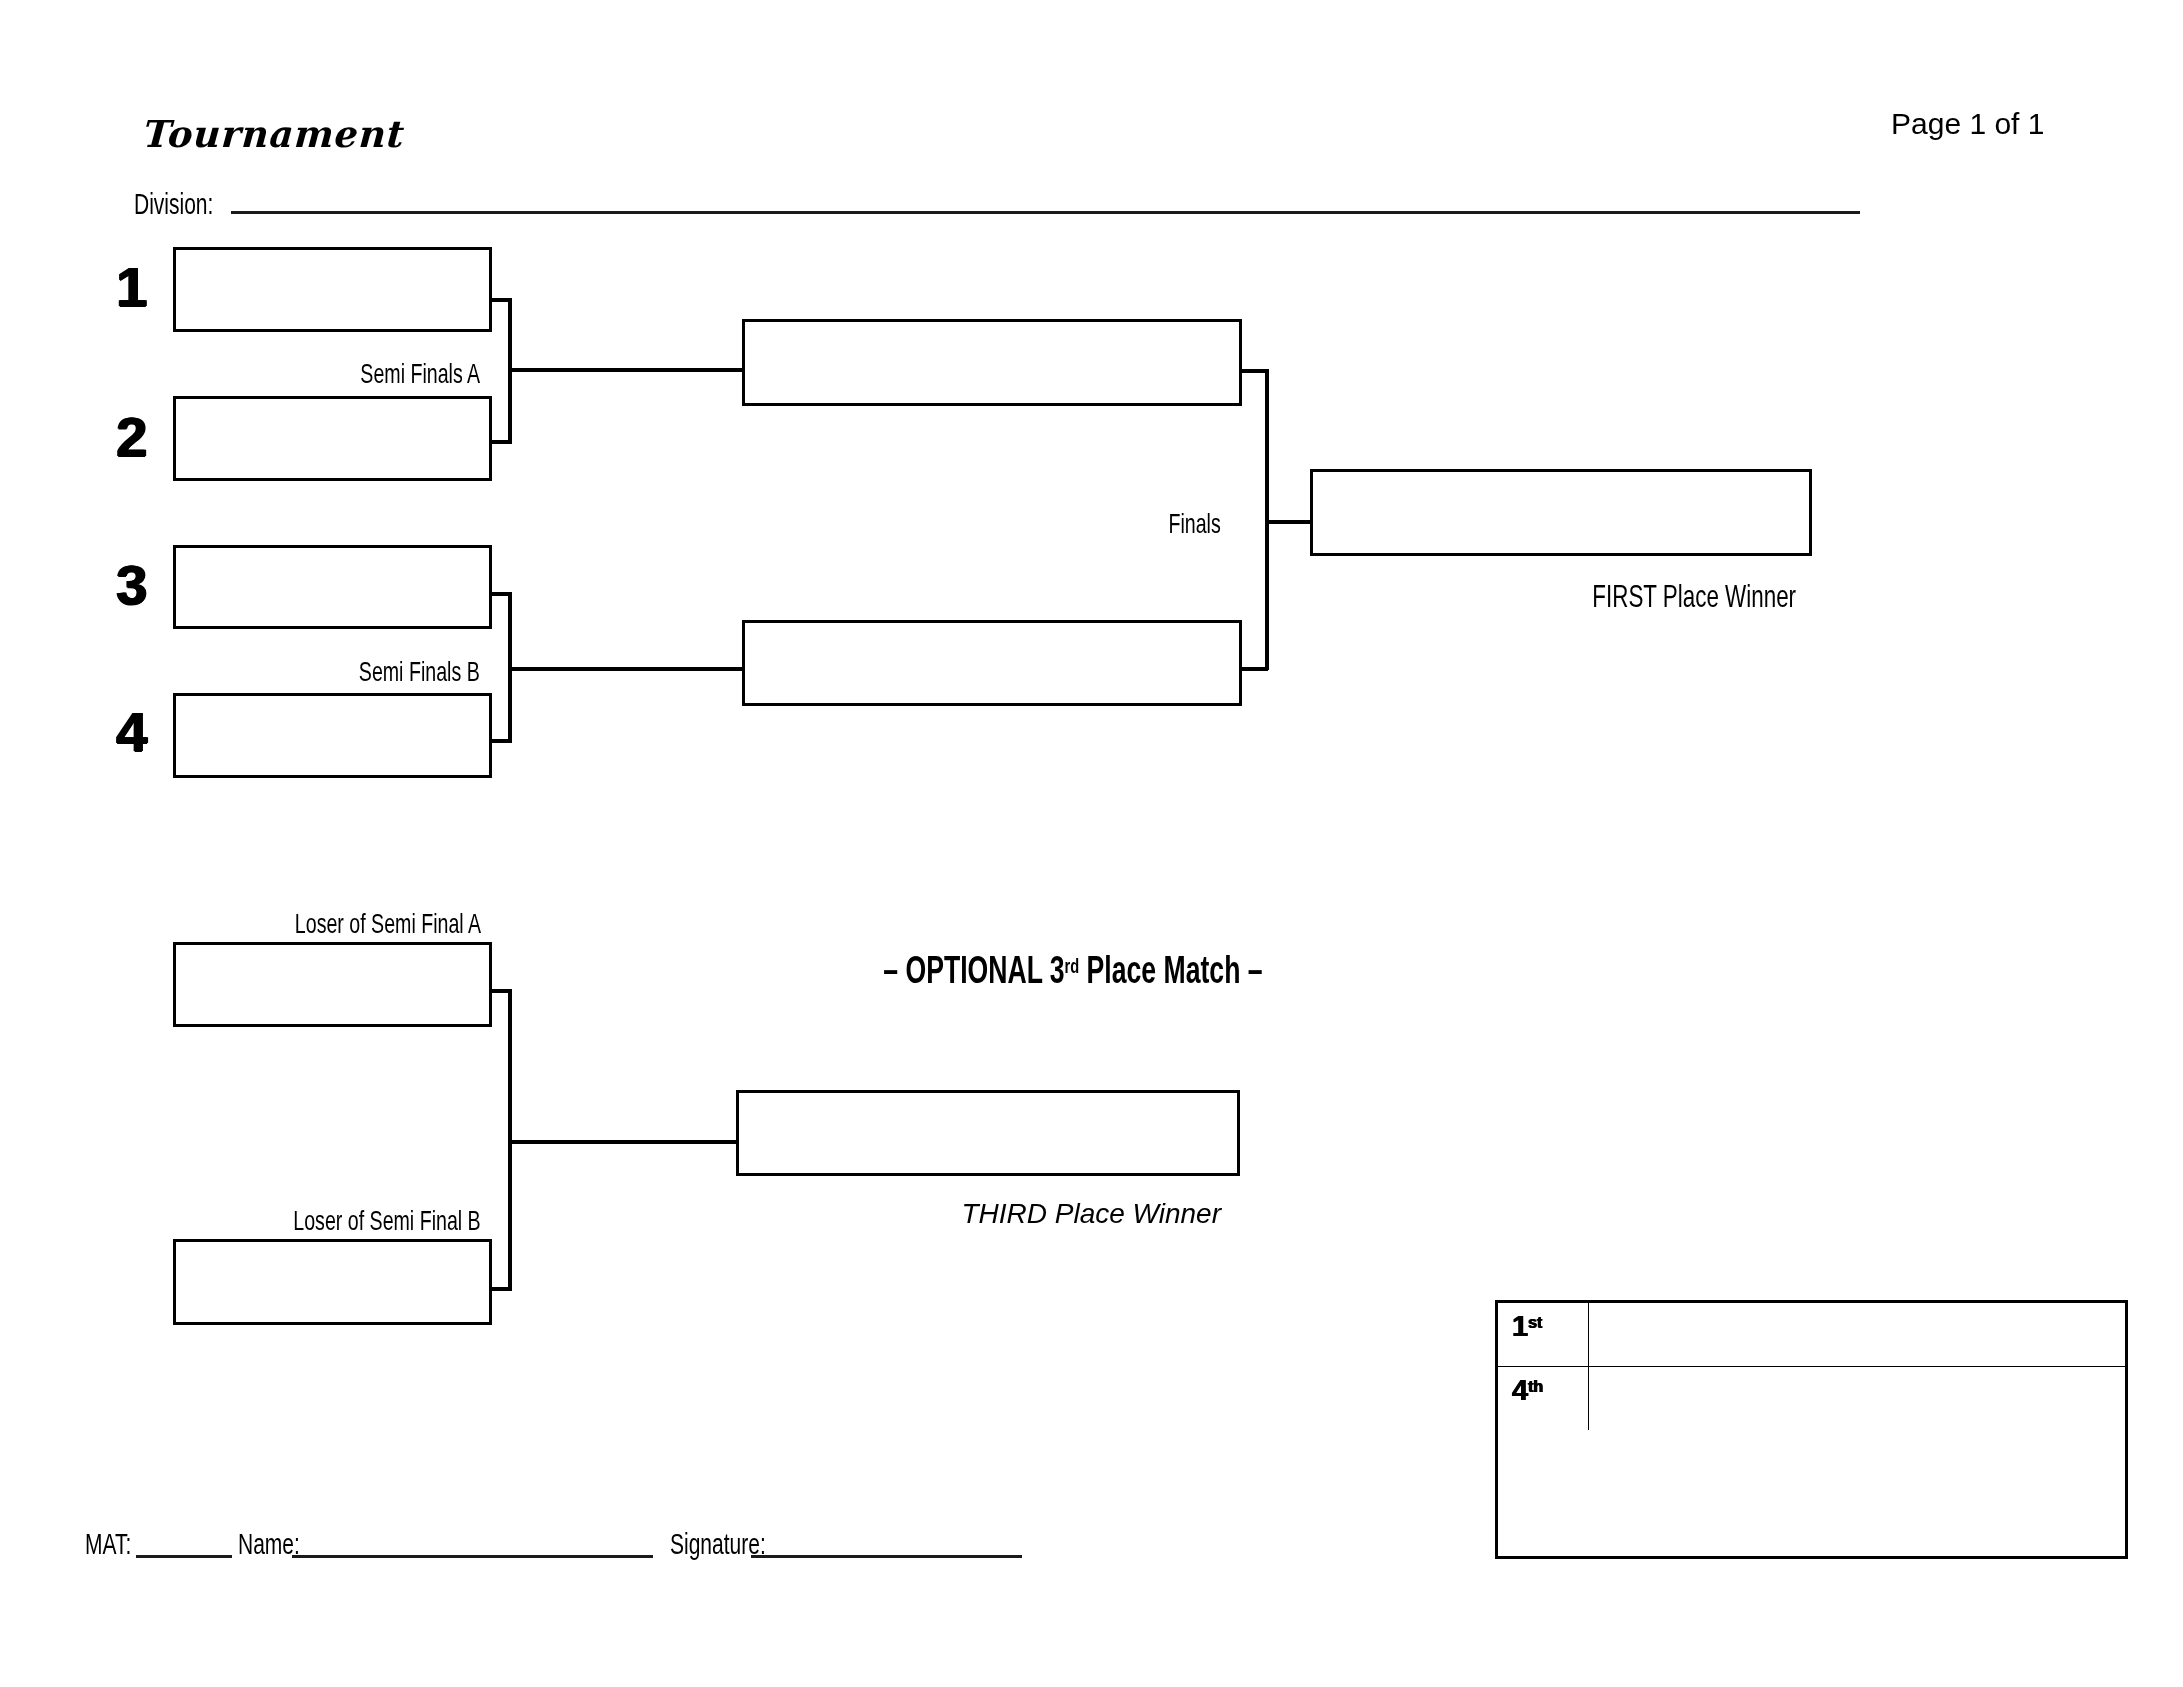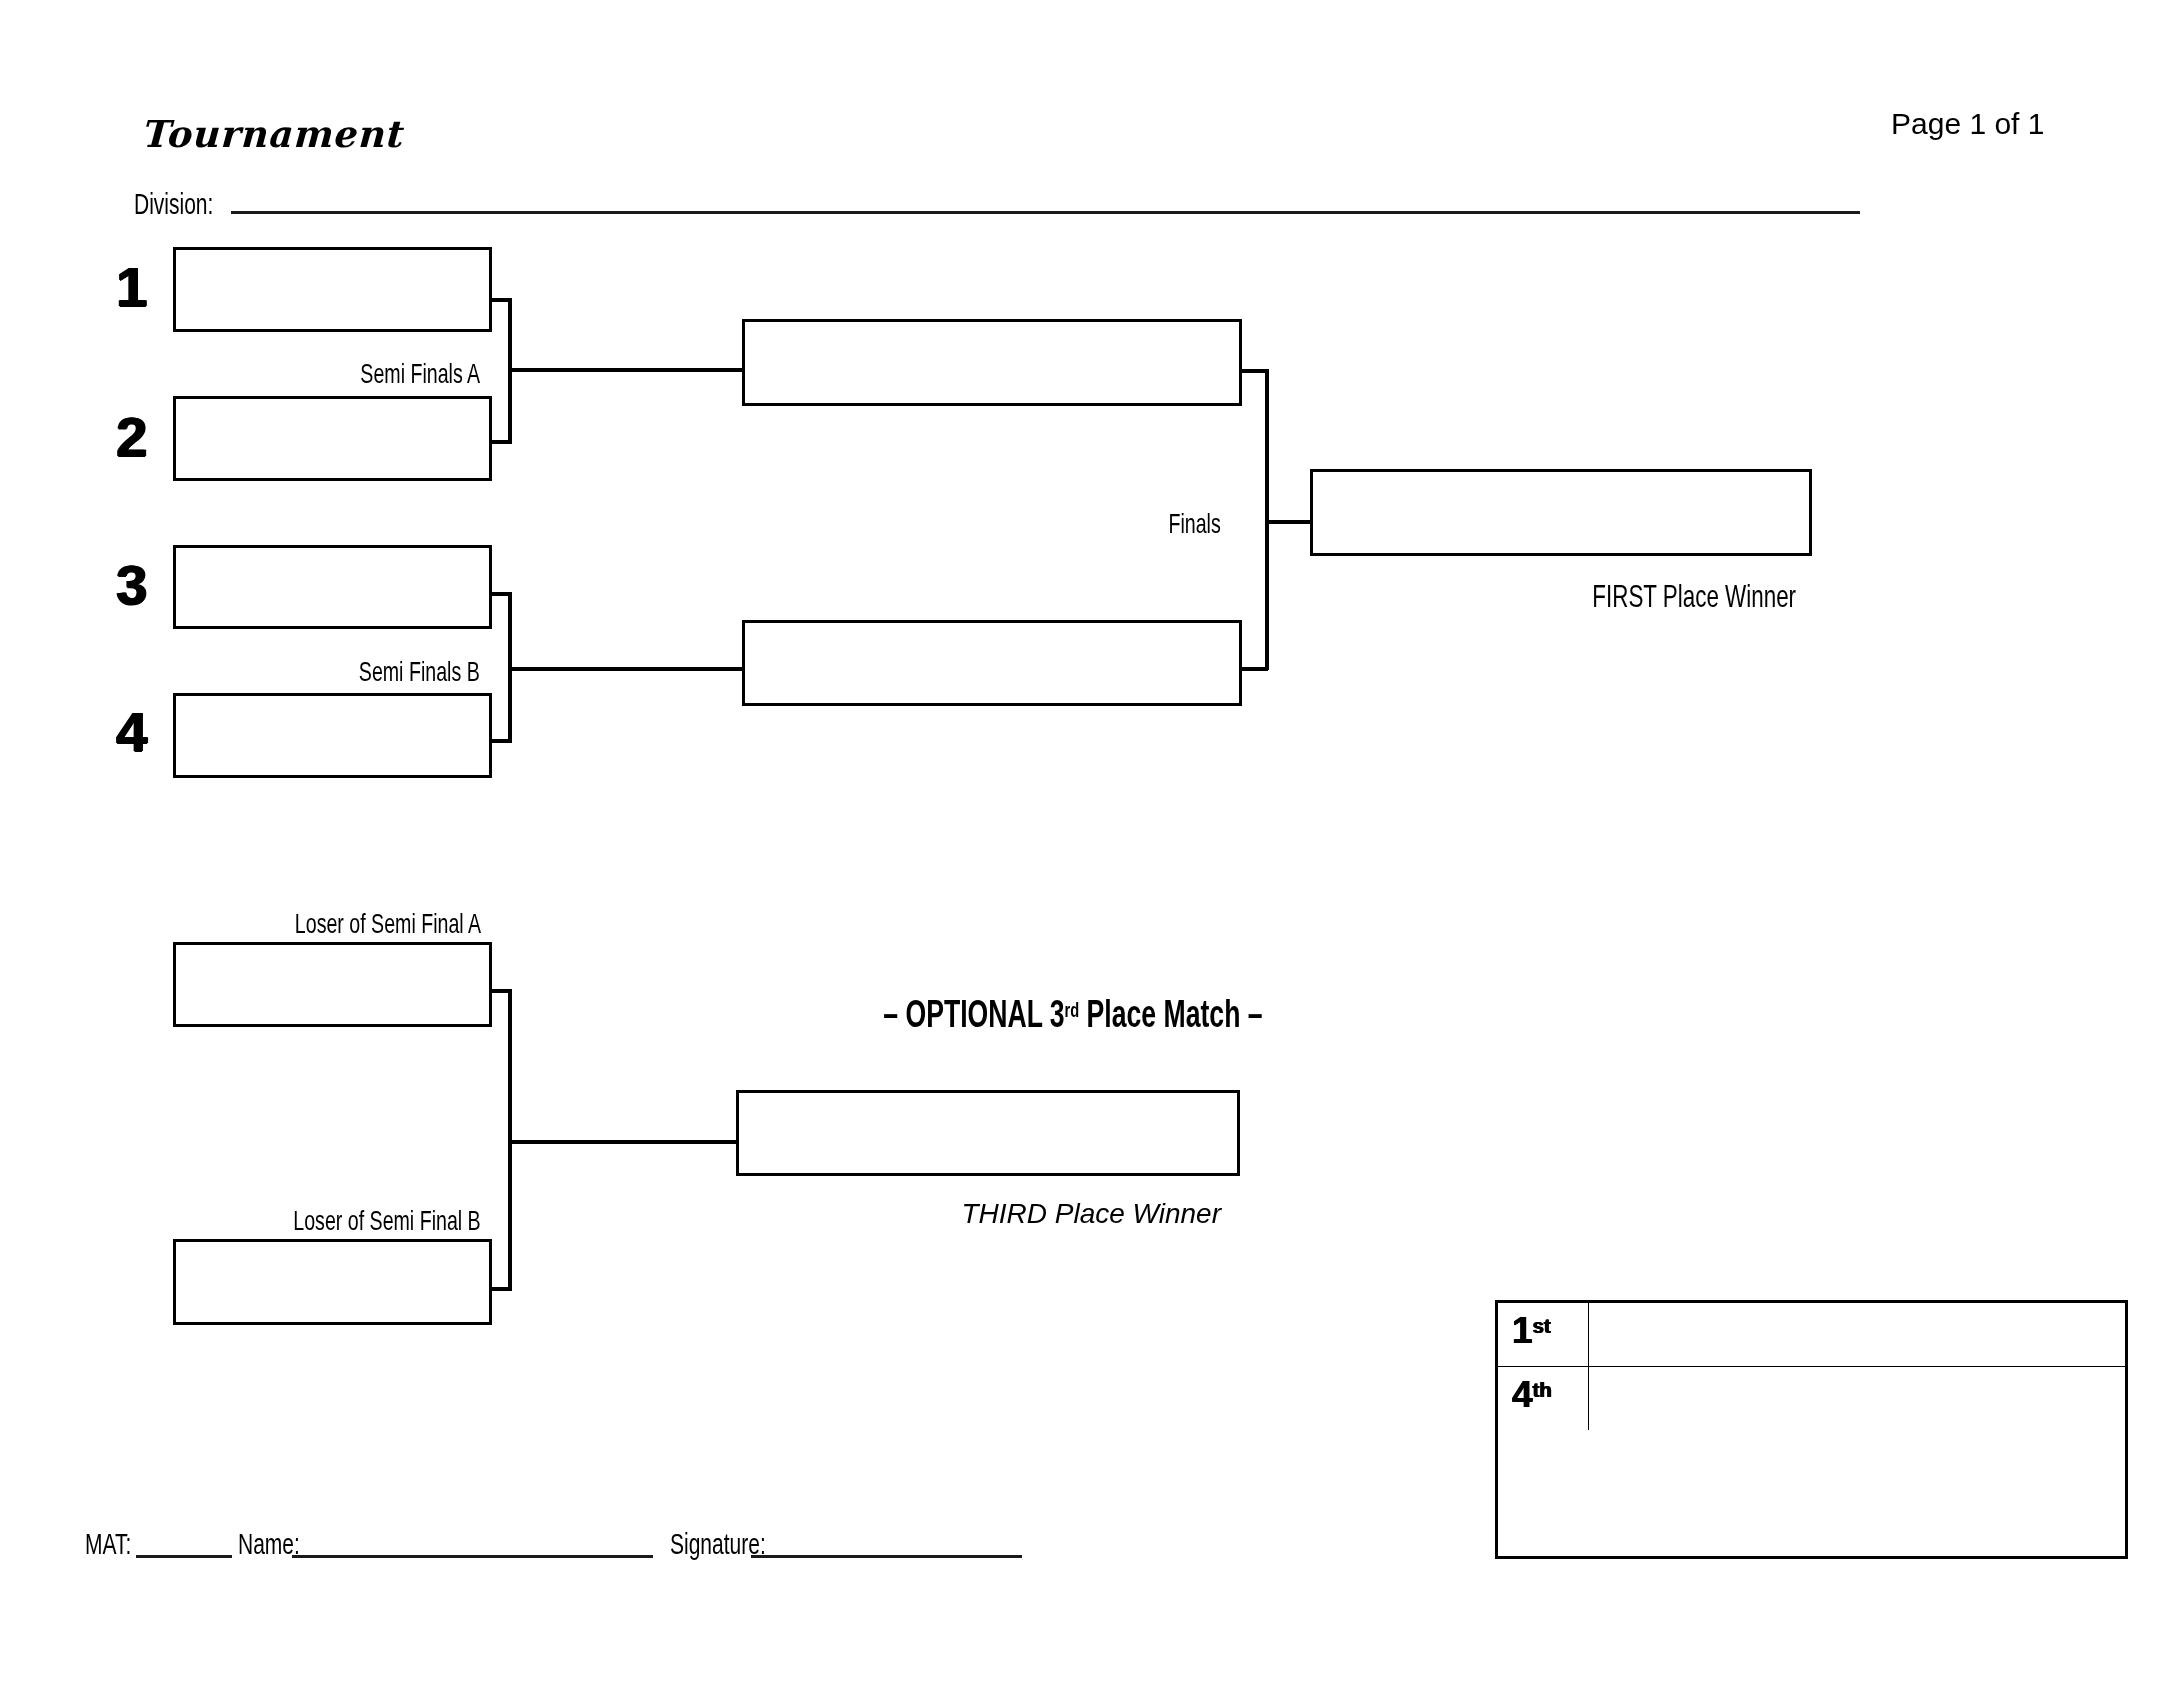--- a/index.html
+++ b/index.html
@@ -22,34 +22,34 @@
   .o-center { text-align: center; }
   .seed-num { position: absolute; font-weight: bold; font-size: 56px; line-height: 1;
               width: 70px; text-align: center; letter-spacing: -1.7px;
               text-shadow: 0.9px 0 0 #000, -0.9px 0 0 #000, 0 0.9px 0 #000; }
 
   
   .slot { position: absolute; border: 3.5px solid #000; background: #fff; }
   .hline, .vline { position: absolute; background: #000; }
   .hline { height: 3.5px; } .vline { width: 3.5px; }
 
-  .heading { position: absolute; font-weight: bold; font-size: 38px; margin-top: 44px; }
+  .heading { position: absolute; font-weight: bold; font-size: 38px; }
   .heading sup, .rank sup { font-size: 0.55em; vertical-align: 0.5em; font-weight: bold; }
   .italic-lbl { position: absolute; font-style: italic; font-size: 28px; }
 
   
   .fill-line { position: absolute; height: 2.6px; background: #1a1a1a; }
 
   
   .ptable { position: absolute; left: 1495px; top: 1300px; width: 633px; height: 259px;
             border: 3.5px solid #000; display: grid; grid-template-rows: repeat(4, 1fr); background:#fff; }
   .prow { display: grid; grid-template-columns: 91px 1fr; border-top: 1.7px solid #000; }
   .prow:first-child { border-top: none; }
   .pcell-rank { border-right: 1.7px solid #000; padding: 8.7px 0 0 14px; }
-  .rank { font-weight: bold; font-size: 37px; line-height: 1;
+  .rank { font-weight: bold; font-size: 29px; line-height: 1;
           text-shadow: 0.6px 0 0 #000, -0.6px 0 0 #000; }
   .pcell-name { }
 </style>
 </head>
 <body>
 
 <div class="page">
 
   <div class="script-title" style="left:144px; top:112px;">Tournament</div>
   <div class="page-num" style="left:1891px; top:107px;">Page 1 of 1</div>

